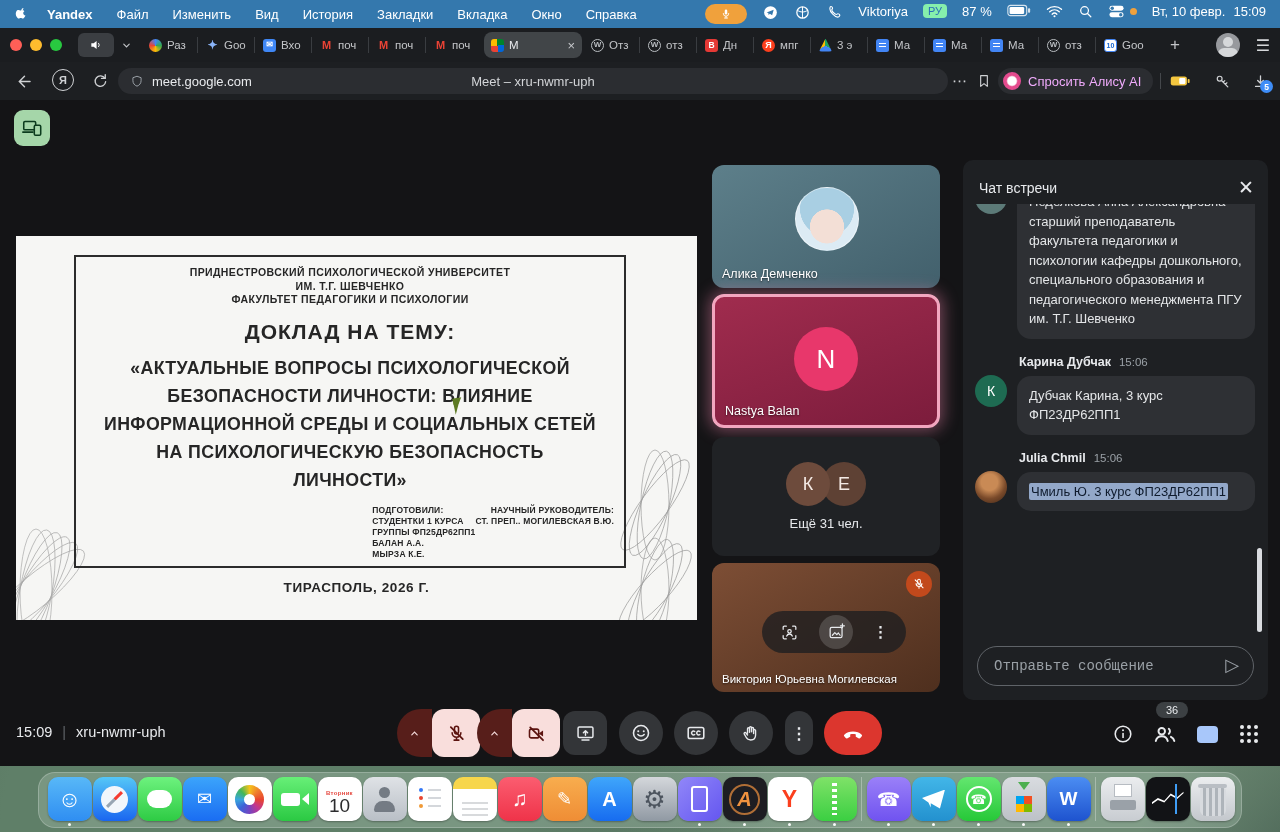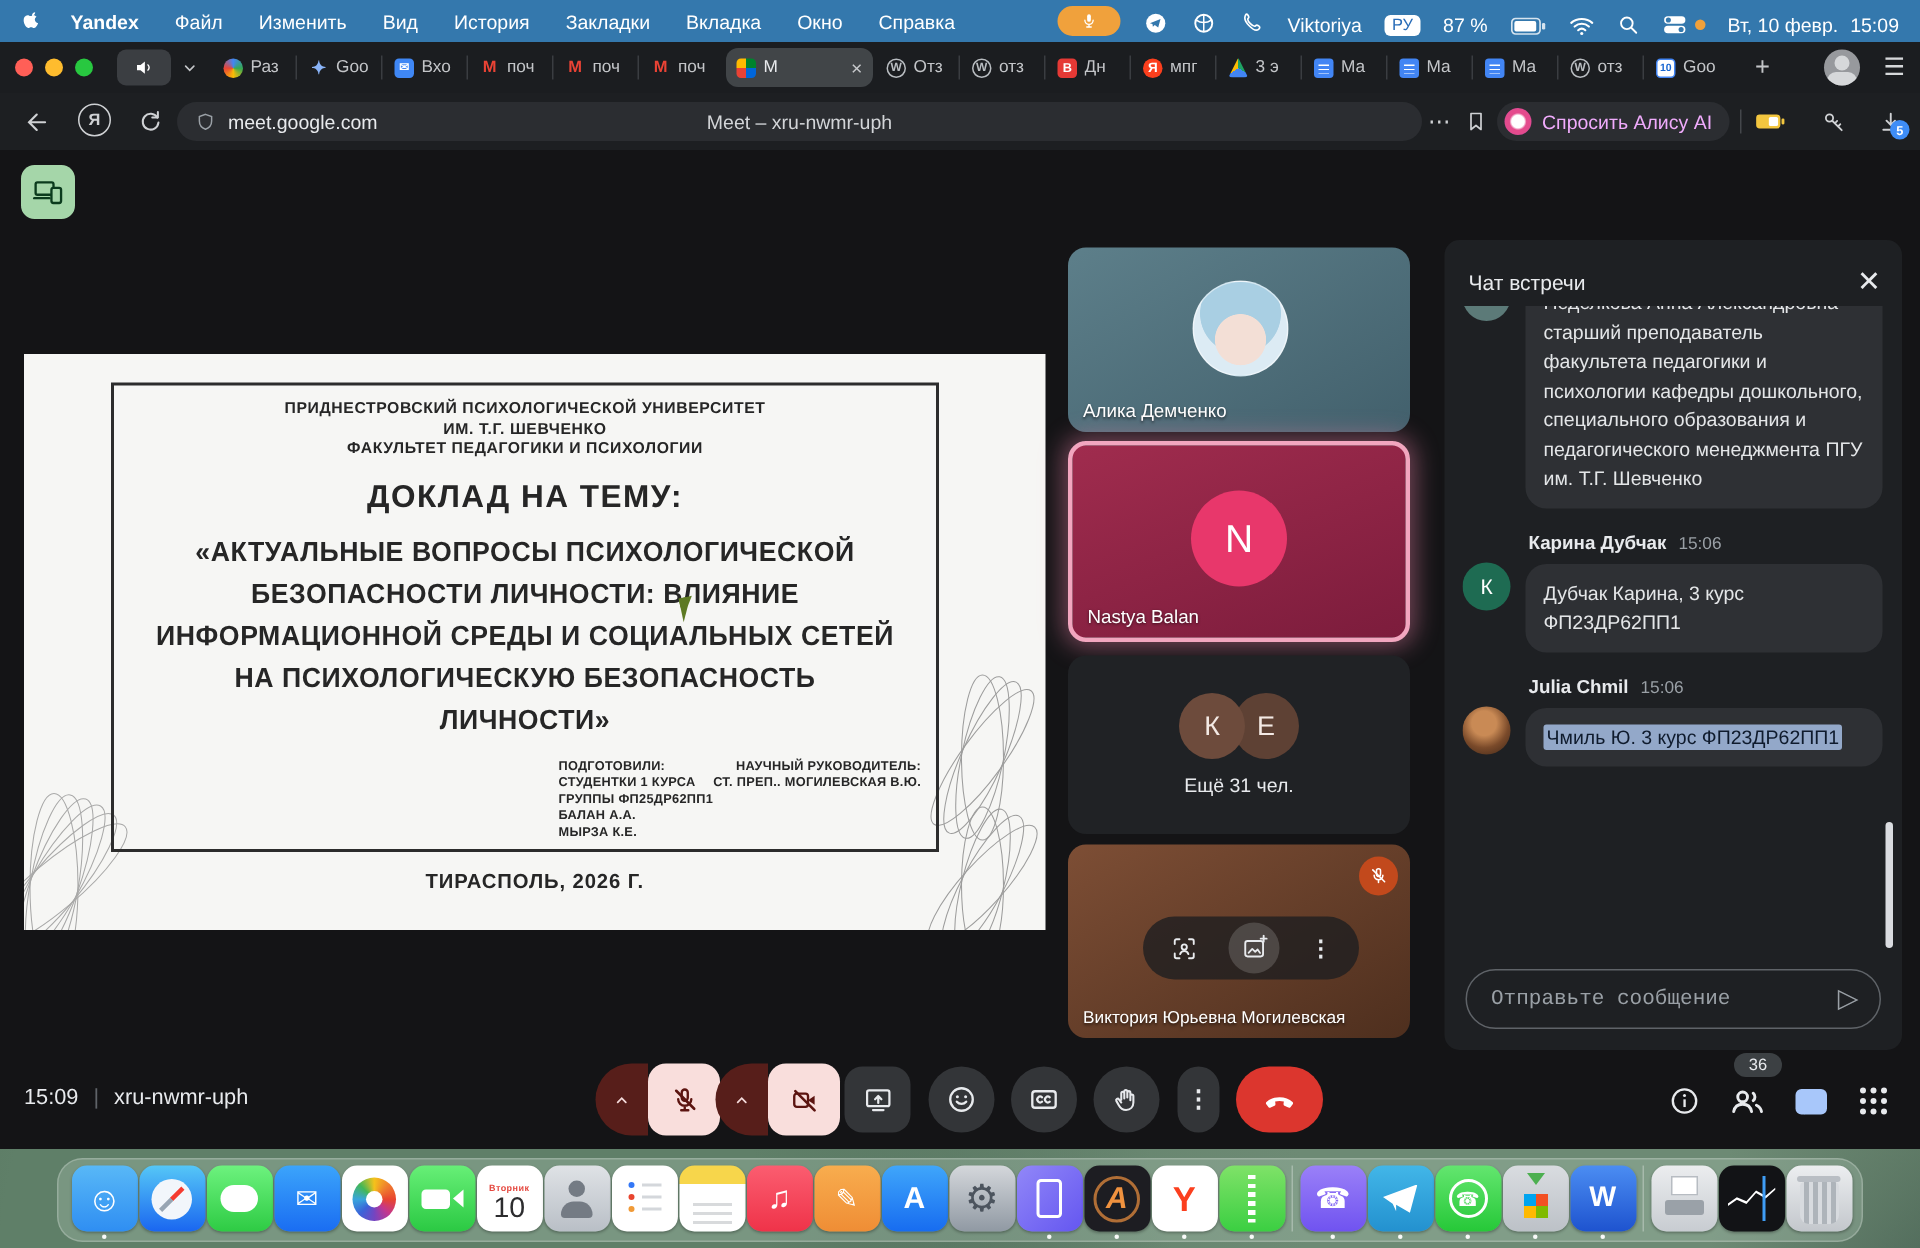--- a/index.html
+++ b/index.html
@@ -6,23 +6,23 @@
   #screen{position:relative;width:1280px;height:832px;overflow:hidden;
     font-family:"Liberation Sans",sans-serif;background:#141416;padding-left:12px;-webkit-font-smoothing:antialiased;}
   svg{display:block}
   
   .menubar{position:absolute;left:0;top:0;width:1280px;height:28px;background:#3478ad;
     display:flex;align-items:center;color:#fff;font-size:13px;padding:0 14px;box-sizing:border-box;}
   .mb-apple{margin-right:18px;display:flex;align-items:center}
   #mb-items{display:flex;gap:24px;align-items:center}
   .mbi{white-space:nowrap;cursor:default}
   .mbi.first{font-weight:700}
-  .mb-status{margin-left:auto;display:flex;align-items:flex-end;gap:15px}
+  .mb-status{margin-left:auto;display:flex;align-items:flex-start;gap:15px}
   .mic-pill{width:42px;height:20px;border-radius:10px;background:#f0a13c;display:flex;align-items:center;justify-content:center}
-  .ru-badge{background:#ffffff;color:#2a6db8;font-weight:400;font-size:11px;border-radius:4px;padding:1px 5px}
+  .ru-badge{background:#86efac;color:#2a6db8;font-weight:400;font-size:11px;border-radius:4px;padding:1px 5px}
   .mb-time{display:flex;gap:8px}
   
   .tabbar{position:absolute;left:0;top:28px;width:1280px;height:34px;background:#1b1d20;
     display:flex;align-items:center;padding:0 10px;box-sizing:border-box}
   .tl-dot{width:12px;height:12px;border-radius:50%;margin-right:8px}
   .tl-red{background:#ff5f57}.tl-yel{background:#febc2e}.tl-grn{background:#28c840}
   .spk{width:36px;height:24px;border-radius:6px;background:#3b3e42;display:flex;align-items:center;justify-content:center;margin:0 2px 0 8px}
   .spk-chev{width:20px;height:24px;display:flex;align-items:center;justify-content:center;border-radius:6px}
   #tabs{display:flex;flex:1;align-items:center;gap:2px;margin:0 6px;min-width:0;max-width:1010px}
   .tab{position:relative;height:26px;border-radius:8px;display:flex;align-items:center;gap:5px;padding:0 7px;

